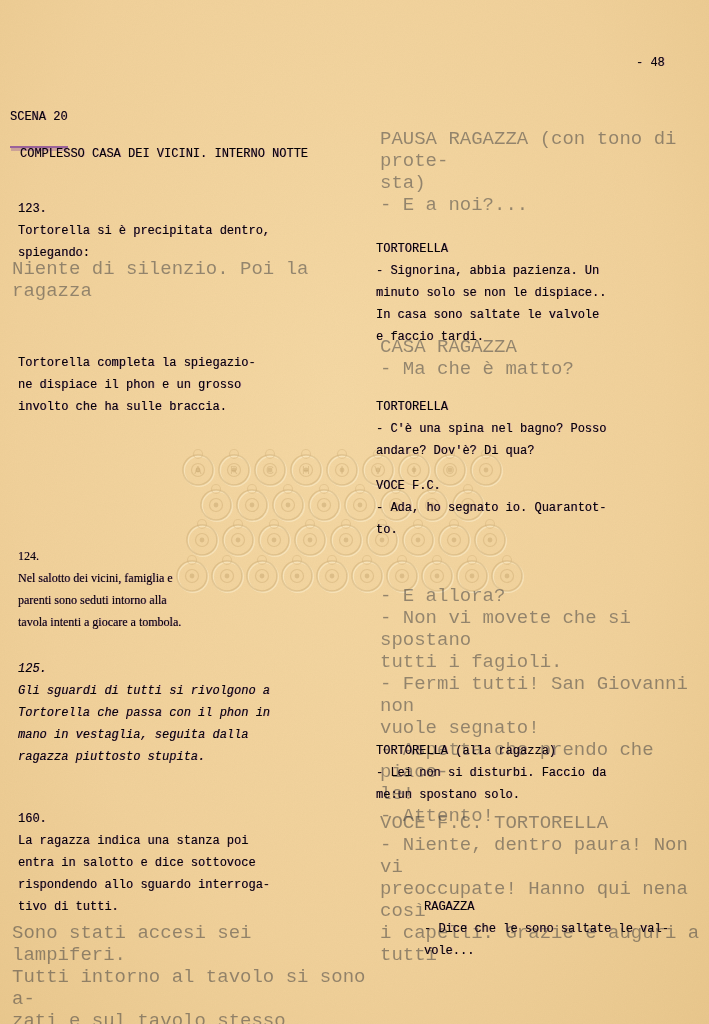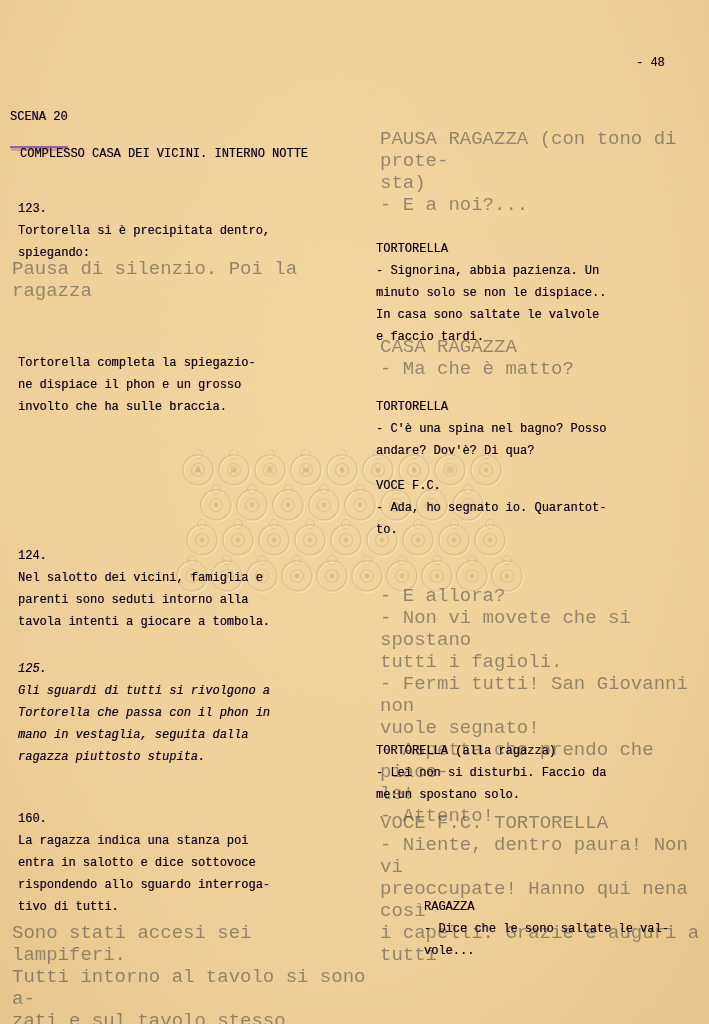--- a/index.html
+++ b/index.html
@@ -25,21 +25,21 @@
   .page-number{top:52px;left:636px;}
   .scene-heading{
     top:106px;left:10px;
     border-bottom:2px solid rgba(139,77,157,0.85);
     box-shadow:0 4px 0 -1px rgba(139,77,157,0.35);
     padding-bottom:18px;
   }
   .slugline{top:143px;left:10px;margin-left:10px;}
   .p123{top:198px;}
   .pcompleta{top:352px;}
-  .p124{top:545px;}
+  .p124{top:545px;font-family:Liberation Serif, serif;}
   .p125{top:658px;font-style:italic;}
   .p126{top:808px;}
   .d1{top:238px;}
   .d2{top:396px;}
   .d3{top:468px;margin-top:7px;}
   .d4{top:740px;}
   .d5{top:896px;margin-left:48px;}
   .ghost{
     position:absolute;
     color:#0f172a;
@@ -257,21 +257,21 @@
       <circle cx="507" cy="576" r="15" stroke="rgba(183,148,90,0.55)" stroke-width="1.6"></circle>
       <circle cx="507" cy="576" r="6.5" stroke="rgba(183,148,90,0.5)" stroke-width="1.2"></circle>
       <circle cx="507" cy="576" r="2.4" fill="rgba(173,138,82,0.55)"></circle>
       <circle cx="507" cy="560" r="4.5" stroke="rgba(183,148,90,0.4)" stroke-width="1.2"></circle>
     </g>
   </svg>
 
 <div class="ghost gh1">PAUSA RAGAZZA (con tono di prote-
 sta)
 - E a noi?...</div>
-<div class="ghost gh2">Pausa di silenzio. Poi la ragazza</div>
+<div class="ghost gh2">Niente di silenzio. Poi la ragazza</div>
 <div class="ghost gh3">CASA RAGAZZA
 - Ma che è matto?</div>
 <div class="ghost gh4">- E allora?
 - Non vi movete che si spostano
 tutti i fagioli.
 - Fermi tutti! San Giovanni non
 vuole segnato!
 - Aspetta che prendo che piace-
 le!
 - Attento!</div>

